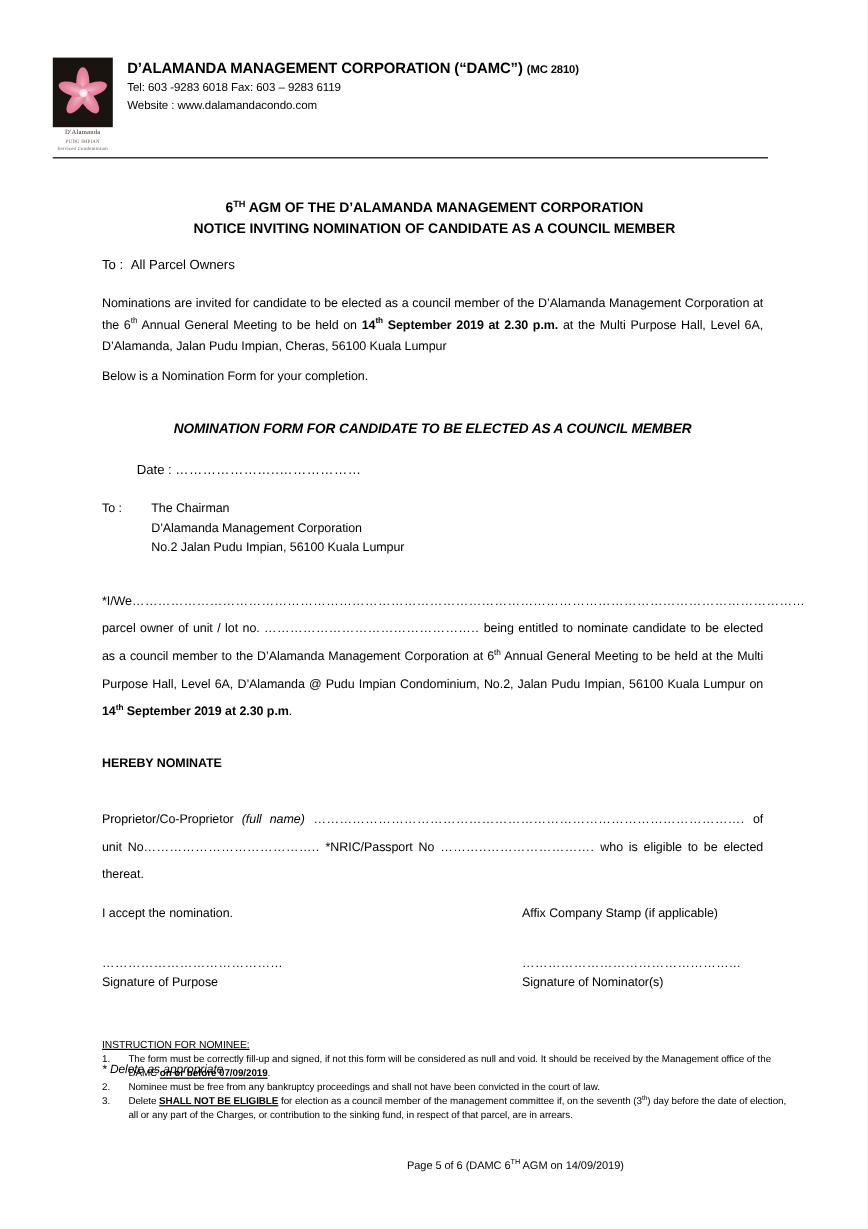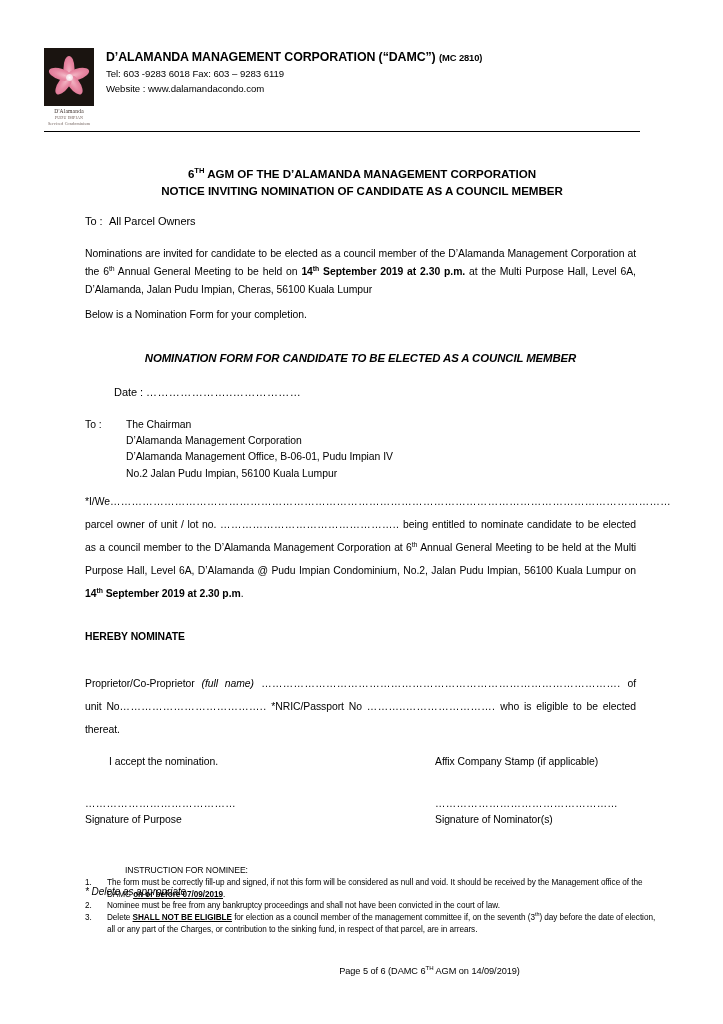--- a/index.html
+++ b/index.html
@@ -128,21 +128,21 @@
 
   .hereby {
     position:absolute; left:85px; top:631px;
     font-size:10.4px; font-weight:bold; letter-spacing:-.05px;
   }
 
   #f-prop { top:673px; }
 
   .accept {
     position:absolute; left:85px; top:756px;
-    font-size:10.4px; letter-spacing:-.05px;margin-left:24px;
+    font-size:10.4px; letter-spacing:-.05px;
   }
   .stamp {
     position:absolute; left:435px; top:756px;
     font-size:10.4px; letter-spacing:-.05px;
   }
   .sig {
     position:absolute; font-size:10.4px; letter-spacing:-.05px;
     line-height:1.5;
   }
   #sig-nominee { left:85px; top:796px; }
@@ -152,21 +152,21 @@
   #sig-nominator .dotrow { width:186px; }
 
   .delete-note {
     position:absolute; left:85px; top:840px;
     font-size:10px; font-style:italic; letter-spacing:-.05px;margin-top:46px;
   }
 
   
   .instr-head {
     position:absolute; left:85px; top:865px;
-    font-size:8.6px; letter-spacing:-.05px;margin-left:40px;
+    font-size:8.6px; text-decoration:underline; letter-spacing:-.05px;
   }
   .instr-list {
     position:absolute; left:85px; top:877px; width:577px;
     font-size:8.2px; line-height:1.42; letter-spacing:-.05px;
   }
   .instr-item { display:flex; margin-bottom:0px; }
   .instr-num { width:22px; flex:0 0 22px; }
   .instr-txt { flex:1 1 auto; }
   .bu { font-weight:bold; text-decoration:underline; }
 
@@ -232,21 +232,20 @@
     <div class="row">
           <span class="k">To :</span>
           <span>The Chairman</span>
         </div>
     <div class="row">
           <span class="k"></span>
           <span>D’Alamanda Management Corporation</span>
         </div>
     <div class="row">
           <span class="k"></span>
-          <span>D’Alamanda Management Office, B-06-01, Pudu Impian IV</span>
         </div>
     <div class="row">
           <span class="k"></span>
           <span>No.2 Jalan Pudu Impian, 56100 Kuala Lumpur</span>
         </div>
   </div>
 
   <div class="formpara" id="f-iwe"><span>*I/We</span><span class="dots">…………………………………………………………………………………………………………………………………………</span><span>parcel   owner of unit / lot no. </span><span class="dots">…………………………………………..</span><span> being entitled to nominate candidate to be elected as a council member to the D’Alamanda Management Corporation at 6</span><sup>th</sup><span> Annual General Meeting to be held at the Multi Purpose Hall, Level 6A, D’Alamanda @ Pudu Impian Condominium, No.2, Jalan Pudu Impian, 56100 Kuala Lumpur on </span><b><span>14</span><sup>th</sup><span> September 2019 at 2.30 p.m</span></b><span>.</span></div>
 
   <div class="hereby">HEREBY NOMINATE</div>

